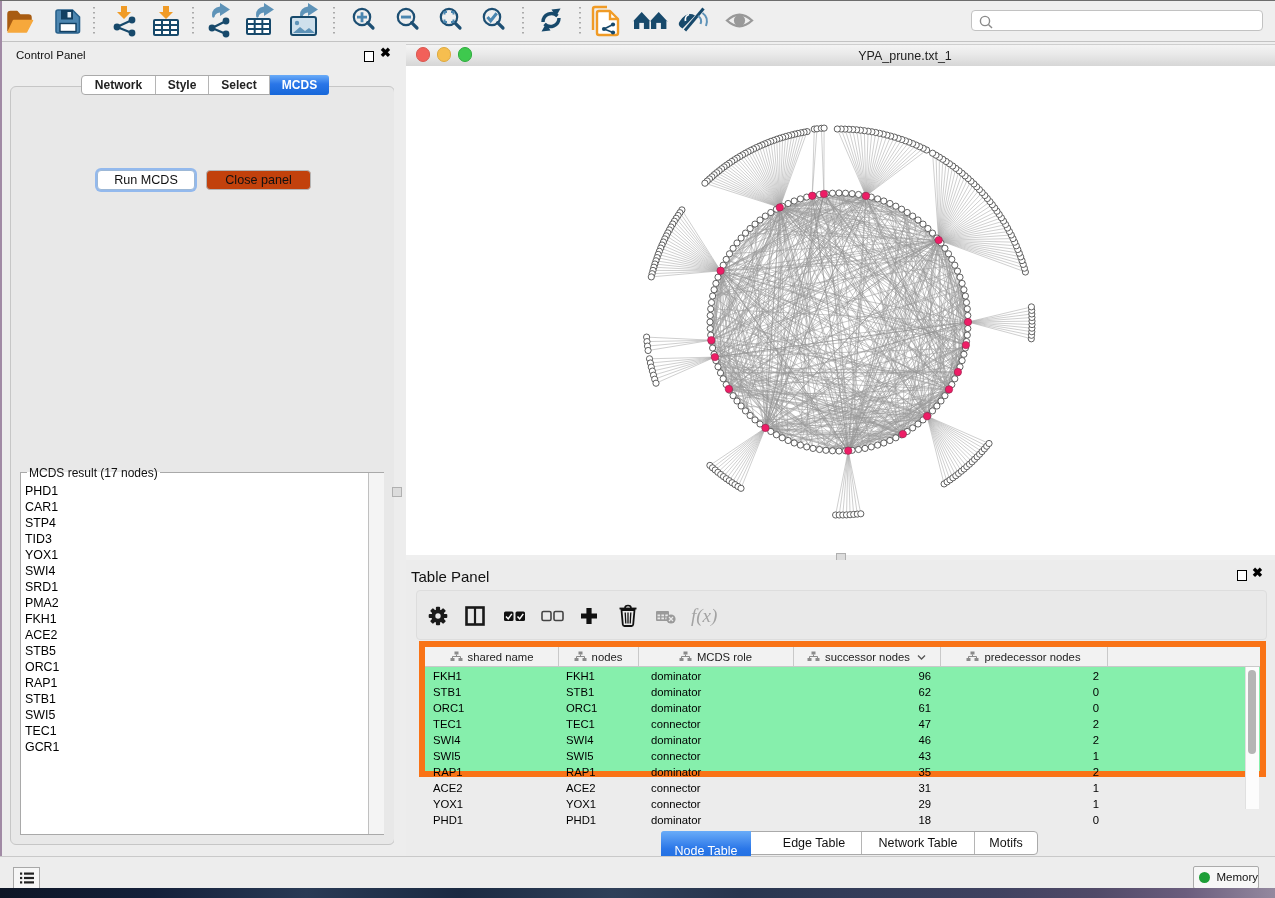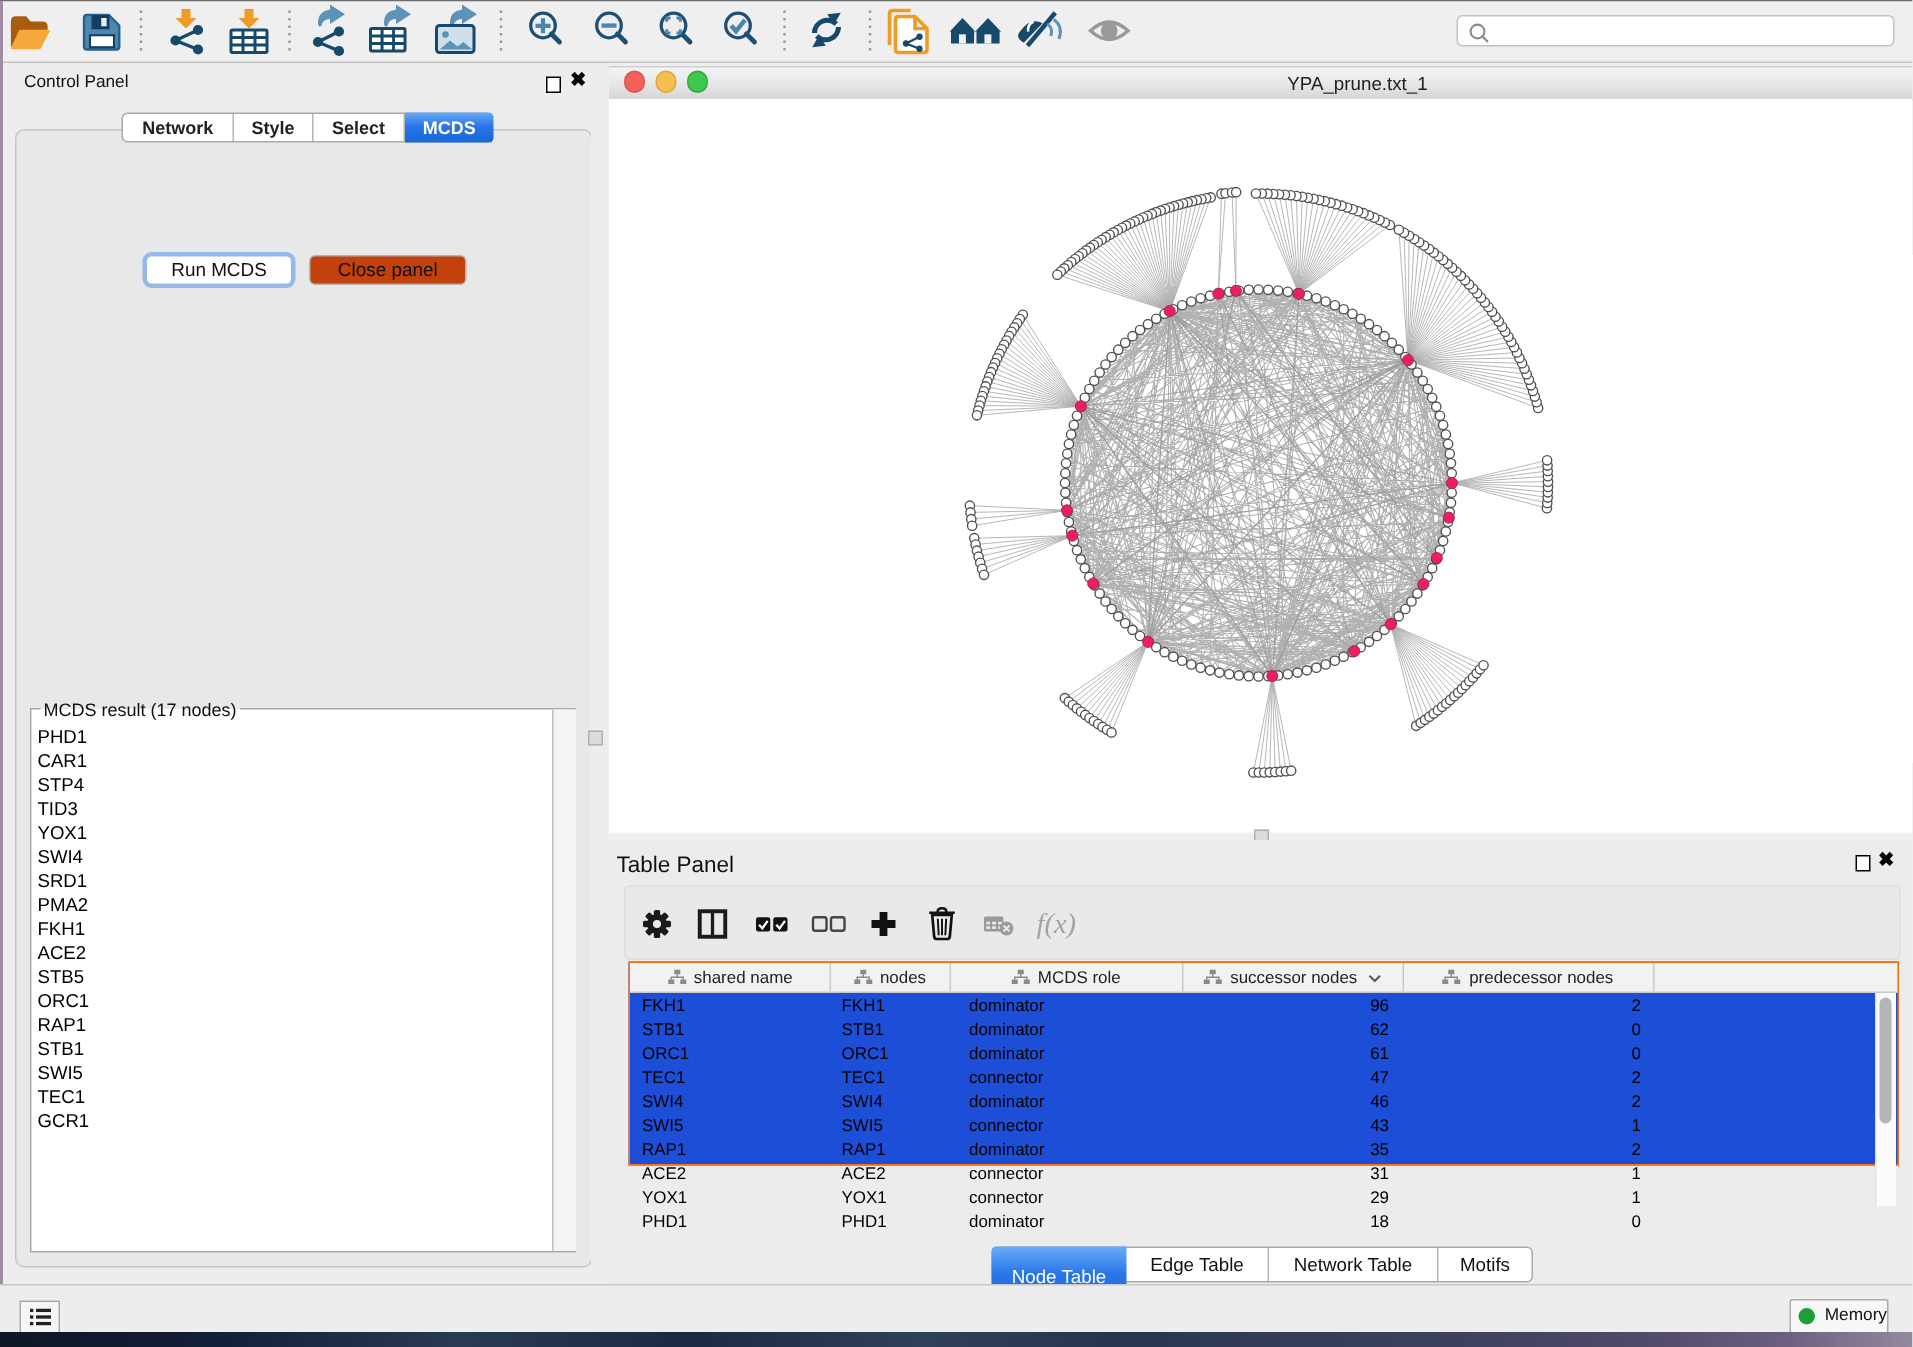--- a/index.html
+++ b/index.html
@@ -40,30 +40,30 @@
 .light{position:absolute;top:2.2px;width:12.5px;height:12.5px;border-radius:50%}
 #netcanvas{left:0;top:22px;width:869px;height:489px;background:#fff}
 #nettitletext{left:129px;width:740px;text-align:center;top:3.5px;font-size:12.5px;color:#222}
 #nhandle{left:430px;top:509px;width:8px;height:7px;background:#dcdcdc;border:1px solid #b0b0b0}
 
 #tpanel{left:406px;top:560px;width:869px;height:296px;background:#ececec}
 #tptitle{left:5px;top:8px;font-size:15px;color:#111}
 #tpfloat{left:831px;top:10px;width:8px;height:9px;border:1.6px solid #000;background:#fff}
 #tpclose{left:846px;top:5px;font-size:13px;font-weight:bold;color:#000}
 #tptoolbar{left:10px;top:30px;width:849px;height:48px;background:#e9e9e9;border:1px solid #ddd;border-radius:4px}
-#ttable{left:13px;top:81px;width:847px;height:136px;background:#1d4ed8;border:1px solid #f97316;box-sizing:border-box}
+#ttable{left:13px;top:81px;width:847px;height:136px;background:#86efac;border:6px solid #f97316;box-sizing:border-box}
 #thead{position:absolute;left:0;top:0;width:100%;height:19px;background:#f2f2f2;border-bottom:1px solid #c9c9c9;font-size:11.3px;color:#222}
 .hcol{position:absolute;top:0;height:19px;border-right:1px solid #c9c9c9;display:flex;align-items:center;justify-content:center}
 .trow{position:absolute;font-size:11.3px;color:#000;height:16px;line-height:16px}
 #tscroll{position:absolute;right:1px;top:20px;width:13px;height:142px;background:#fcfcfc;border-left:1px solid #e0e0e0}
 #tthumb{position:absolute;left:2px;top:3px;width:8px;height:84px;background:#b5b5b5;border-radius:4px}
 #btabs{left:255px;top:271px;height:22px;display:flex;font-size:12.5px;color:#111;background:#fff;border:1px solid #aaa;border-radius:4px}
 #btabs .tab{display:flex;align-items:center;justify-content:center;border-right:1px solid #b5b5b5}
 #btabs .tab:last-child{border-right:none}
-#btabs .sel{background:linear-gradient(#6aacf8,#2a76e8 45%,#1667d9);color:#fff;border-radius:3px 0 0 3px;margin:-1px 0 -1px -1px;height:40px;border-right:none}
+#btabs .sel{background:linear-gradient(#6aacf8,#2a76e8 45%,#1667d9);color:#fff;border-radius:3px 0 0 3px;margin:-1px 16px -1px -1px;height:40px;border-right:none}
 
 #statusbar{left:0;top:856px;width:1275px;height:32px;background:#ededed;border-top:1px solid #c9c9c9}
 #listbtn{left:13px;top:10px;width:25px;height:20px;background:#f6f6f6;border:1px solid #a8a8a8;display:flex;align-items:center;justify-content:center}
 #membtn{left:1193px;top:8.5px;width:64px;height:21px;background:#f7f7f7;border:1px solid #ababab;border-radius:2px;display:flex;align-items:center;justify-content:flex-end;font-size:11.5px;color:#111}
 #memdot{width:11px;height:11px;border-radius:50%;background:#1d9e37;margin-right:6px}
 #wallpaper{left:0;top:888px;width:1275px;height:10px;background:linear-gradient(90deg,#0e1626 0%,#14203a 12%,#293a55 24%,#1b2a42 36%,#2f4059 48%,#28354e 58%,#323c58 66%,#3f4260 78%,#514a68 86%,#6a5d7d 93%,#94899f 100%)}
 
 #search{left:971px;top:10px;width:292px;height:21px;background:#fff;border:1px solid #c2c2c2;border-radius:4px;box-sizing:border-box}
 </style>
 </head>

